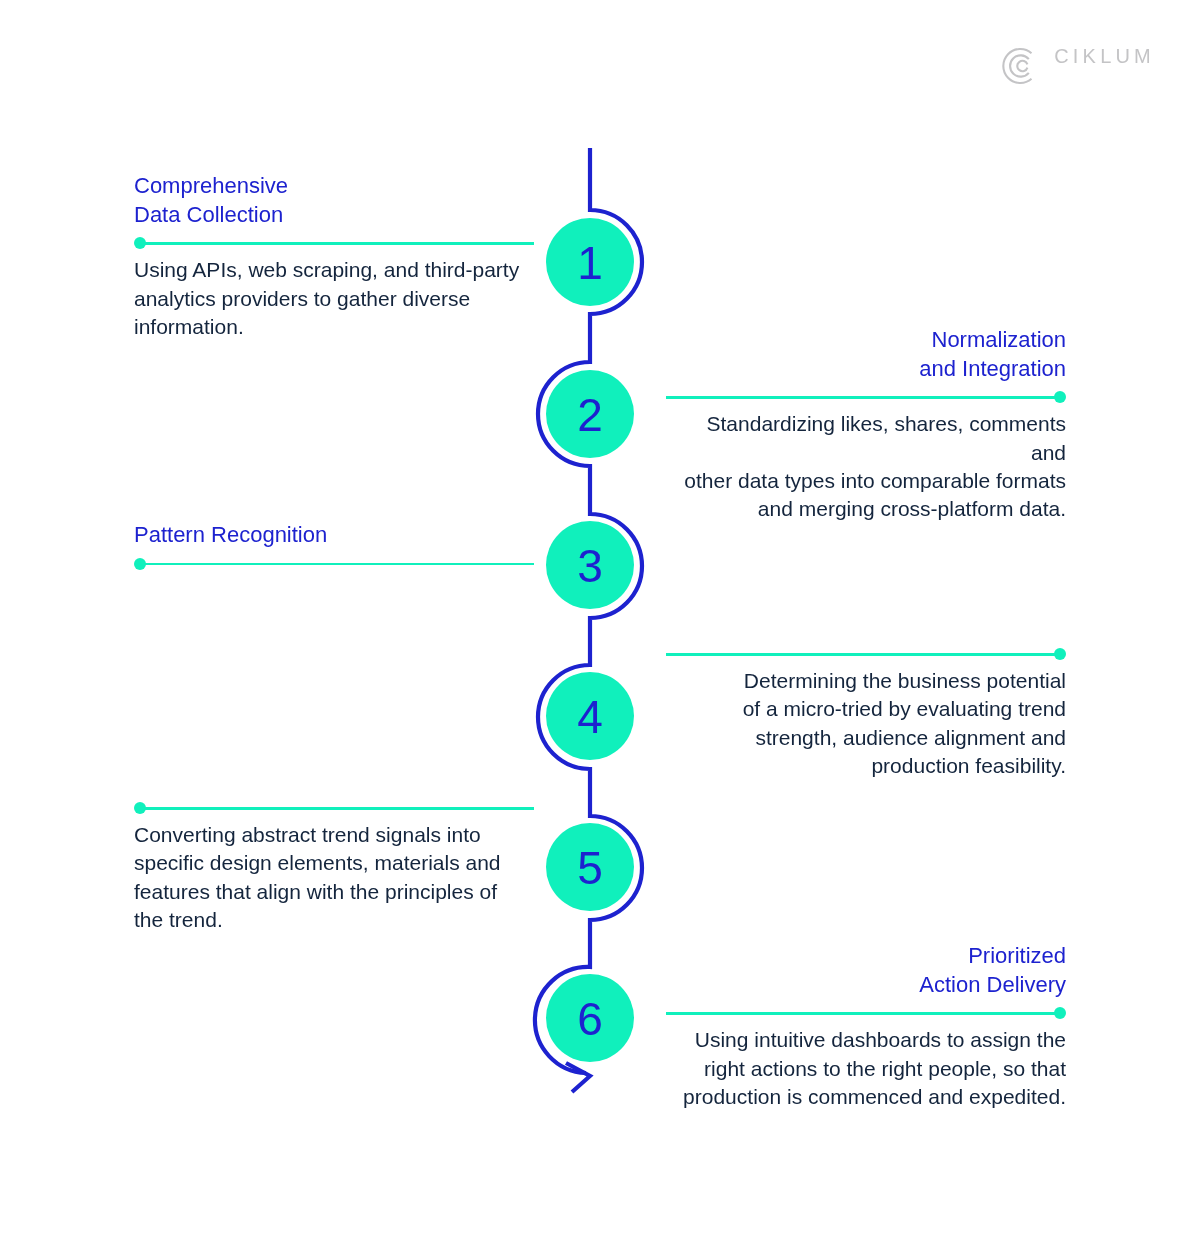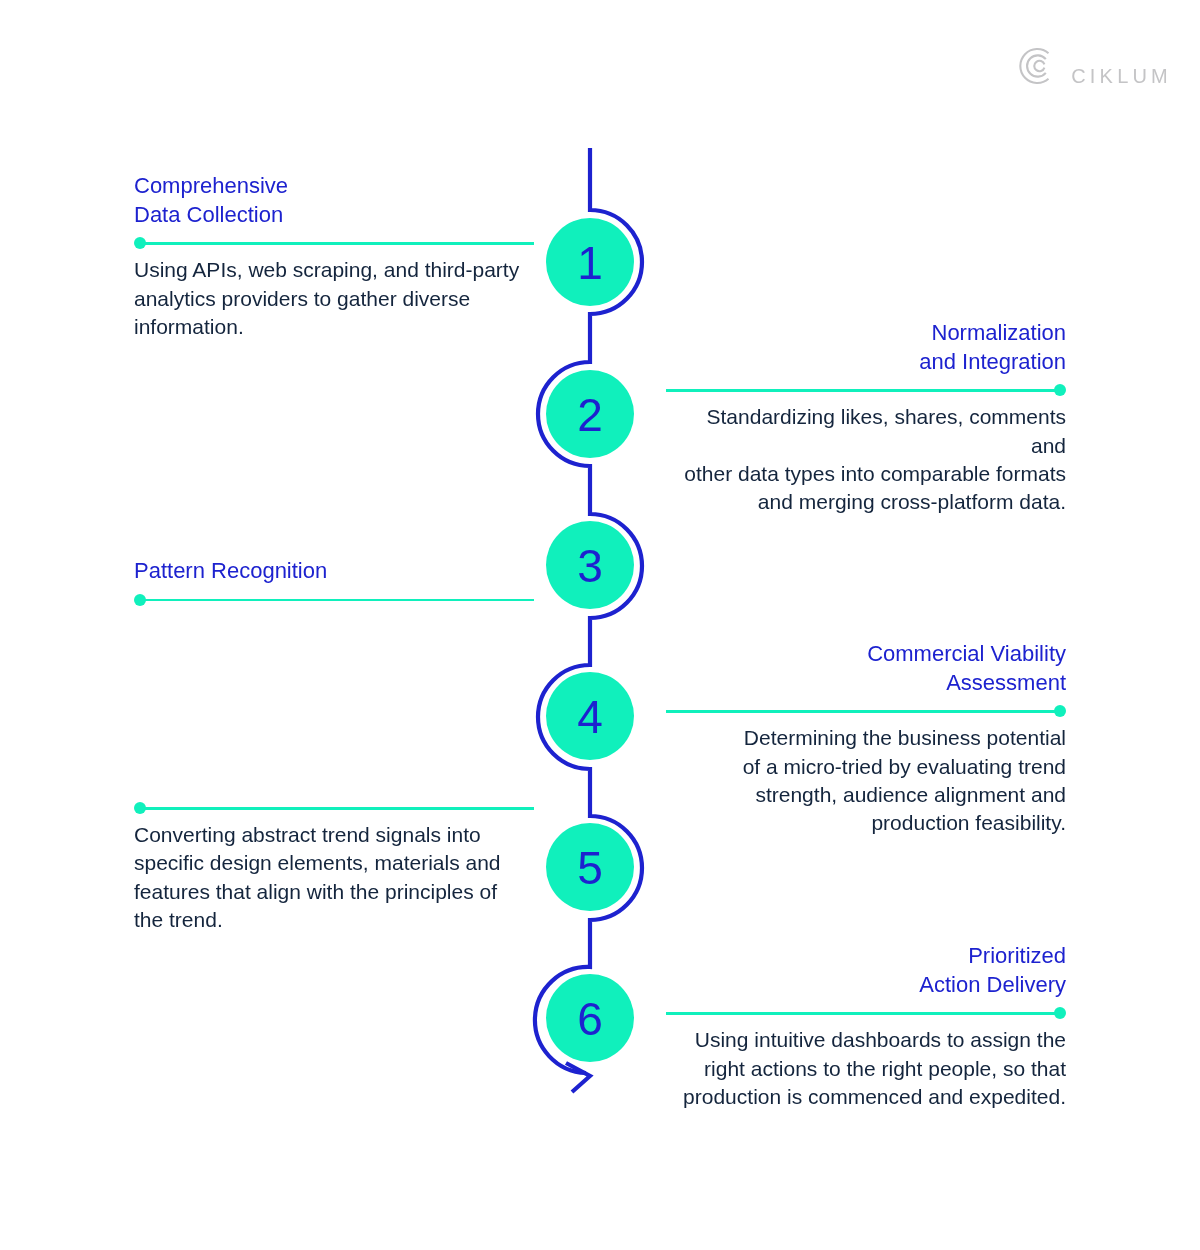--- a/index.html
+++ b/index.html
@@ -14,23 +14,23 @@
     position: relative;
     overflow: hidden;
     font-family: "Liberation Sans", "DejaVu Sans", sans-serif;
     -webkit-font-smoothing: antialiased;
   }
 
   
   .brand {
     position: absolute;
     top: 46px;
-    right: 28px;
+    right: 45px;
     display: flex;
-    align-items: flex-end;
+    align-items: flex-start;
     gap: 13px;
   }
   .brand-mark { display: block; }
   .brand-word {
     font-size: 20px;
     letter-spacing: 4.2px;
     color: #c4c4c6;
     font-weight: 400;
     line-height: 1;
   }
@@ -178,43 +178,41 @@
 Data Collection</h2>
   <div class="rule">
     <span class="rule-dot"></span>
     <span class="rule-line"></span>
   </div>
   <p class="step-body">Using APIs, web scraping, and third-party
 analytics providers to gather diverse
 information.</p>
 </div>
 
-<div class="step right" style="top:319px;text-align:right;">
+<div class="step right" style="top:326px;text-align:right;">
   <h2 class="step-title">Normalization
 and Integration</h2>
   <div class="rule">
     <span class="rule-dot"></span>
     <span class="rule-line"></span>
   </div>
   <p class="step-body">Standardizing likes, shares, comments and
 other data types into comparable formats
 and merging cross-platform data.</p>
 </div>
 
-<div class="step left" style="top:521px;margin-top:36px;">
+<div class="step left" style="top:521px;">
   <h2 class="step-title">Pattern Recognition</h2>
   <div class="rule">
     <span class="rule-dot"></span>
     <span class="rule-line"></span>
   </div>
 </div>
 
 <div class="step right" style="top:640px;">
-  <h2 class="step-title">Commercial Viability
-Assessment</h2>
   <div class="rule">
     <span class="rule-dot"></span>
     <span class="rule-line"></span>
   </div>
   <p class="step-body">Determining the business potential
 of a micro-tried by evaluating trend
 strength, audience alignment and
 production feasibility.</p>
 </div>
 

